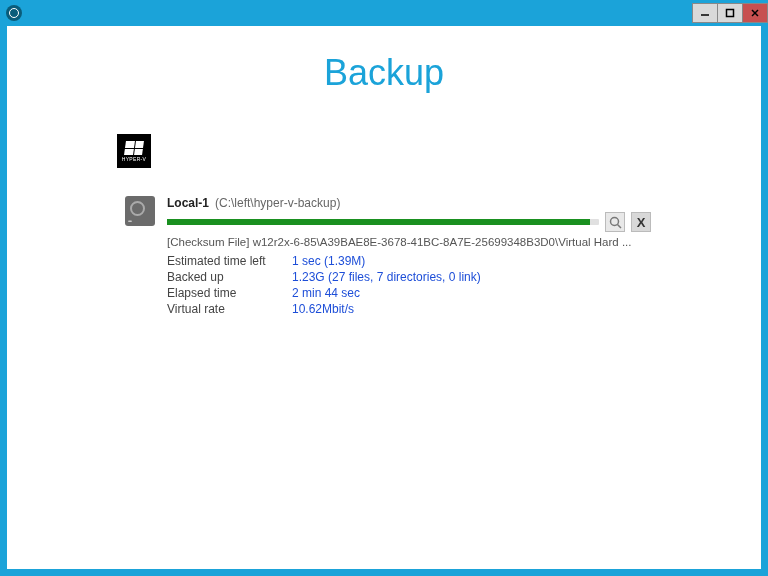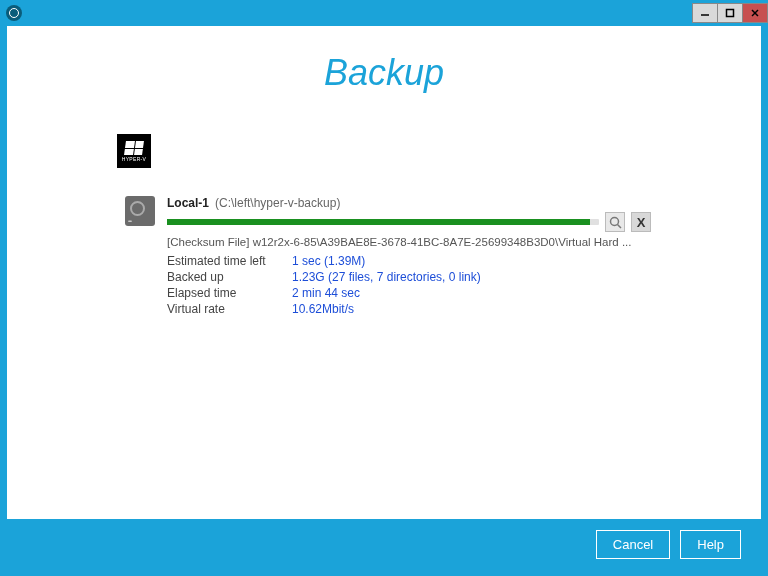--- a/index.html
+++ b/index.html
@@ -63,21 +63,20 @@
       flex: 1;
       padding: 0 0 0 0;
       overflow: hidden;
     }
     .page-title {
       text-align: center;
       font-size: 36px;
       font-weight: 300;
       color: #1ba3d9;
       margin: 26px 0 40px 0;
-      font-style: italic;
     }
     .set-header {
       display: flex;
       align-items: center;
       gap: 14px;
       padding: 0 0 0 110px;
       margin-bottom: 28px;
     }
     .set-logo {
       width: 34px;
@@ -272,17 +271,13 @@
           </div>
           <div class="stats-row">
             <span class="stats-label">Virtual rate</span>
             <span class="stats-val">10.62Mbit/s</span>
           </div>
         </div>
       </div>
     </div>
   </div>
 
-  <div class="footer">
-    <button class="footer-btn">Cancel</button>
-    <button class="footer-btn">Help</button>
-  </div>
 </div>
 
 </body></html>

